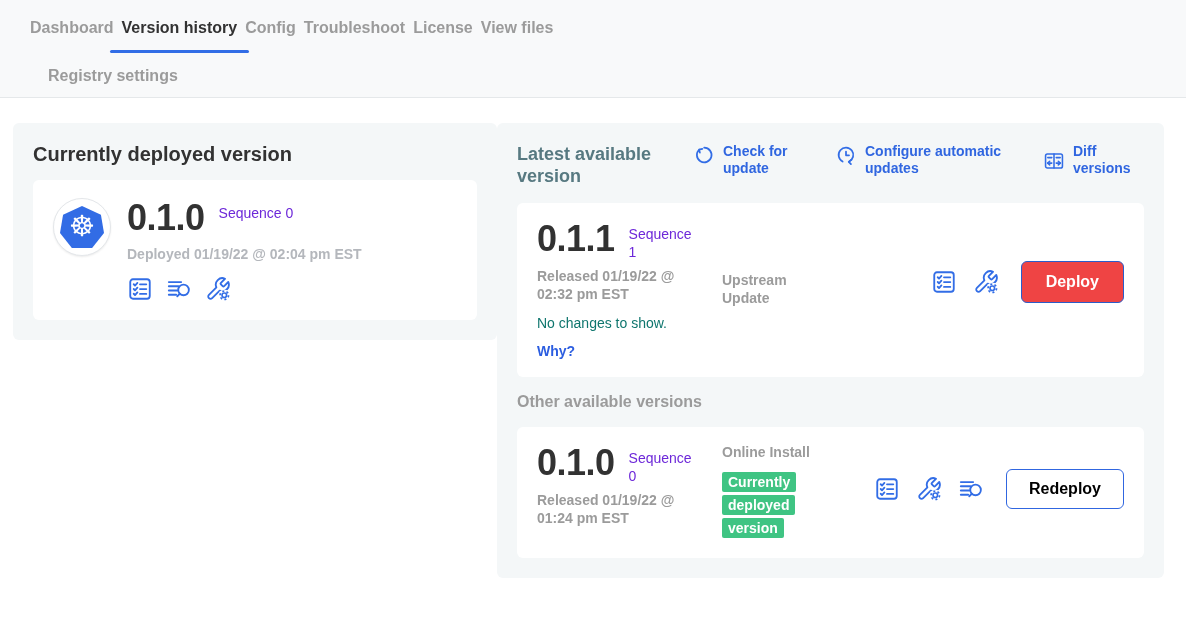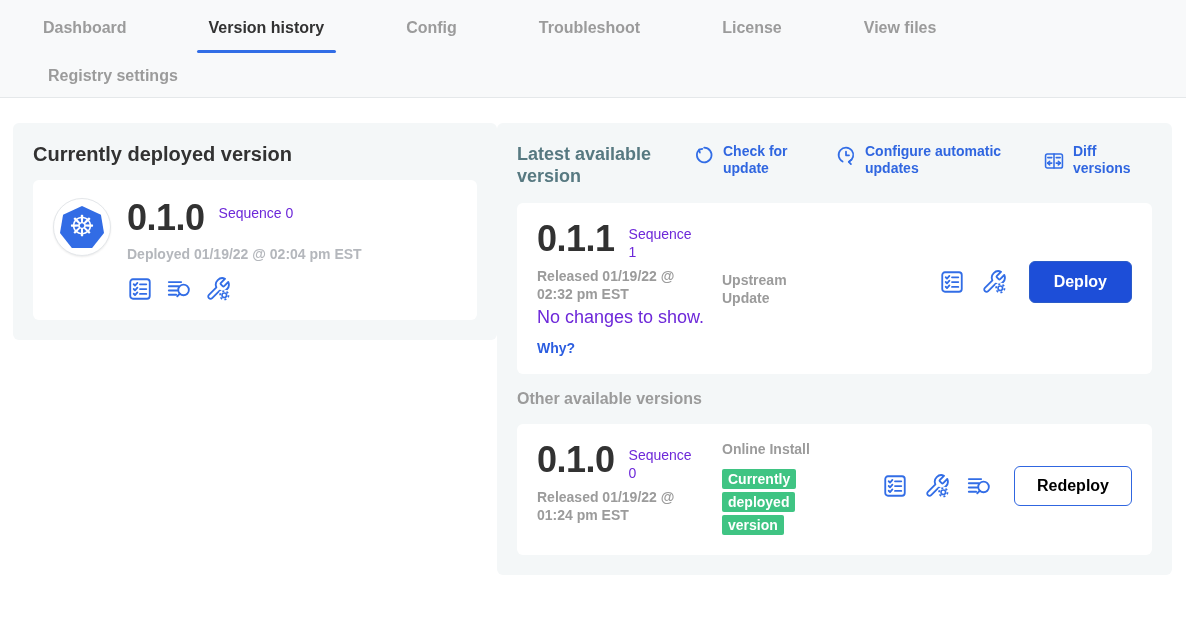--- a/index.html
+++ b/index.html
@@ -1,30 +1,30 @@
 <!DOCTYPE html>
 <html><head>
 <meta charset="utf-8">
 <style>
   * { margin:0; padding:0; box-sizing:border-box; }
   html,body { width:1186px; height:640px; background:#fff;
     font-family:"Liberation Sans", sans-serif; color:#323232; overflow:hidden; }
 
   
   .nav { background:#f8f9fa; border-bottom:1px solid #e5e8ea; padding-left:26px; }
-  .nav-row1 { display:flex; gap:74px; height:55px; align-items:center;margin-left:13px; }
+  .nav-row1 { display:flex; height:55px; align-items:center; }
   .tab { position:relative; font-size:16px; font-weight:600; color:#9b9b9b;
     padding:0 4px; cursor:pointer; white-space:nowrap; }
   .tab.active { color:#323232; }
   .tab.active::after { content:""; position:absolute; left:-8px; right:-8px;
     bottom:-16px; height:3px; border-radius:2px; background:#326DE6; }
   .nav-row2 { height:42px; display:flex; align-items:center; padding-left:18px; }
 
   
-  .main { display:flex; align-items:flex-start; padding:25px 14px 0 13px; }
+  .main { display:flex; align-items:flex-start; padding:25px 22px 0 13px; }
   .panel { background:#f4f7f8; border-radius:6px; }
   .panel-left { width:484px; padding:20px; }
   .panel-right { flex:1; padding:20px; }
   .panel-title-dark { font-size:20px; font-weight:bold; color:#323232; }
   .white-card { background:#fff; border-radius:6px; }
 
   
   .deployed-card { margin-top:14px; padding:18px 20px; display:flex; gap:16px; }
   .k8s-badge { width:58px; height:58px; border-radius:50%; background:#fff;
     border:1px solid #e4e7ea; box-shadow:0 1px 2px rgba(0,0,0,.08);
@@ -59,26 +59,26 @@
     display:grid; grid-template-columns:185px 150px 1fr; }
   .released { margin-top:6px; width:172px; font-size:14px; line-height:18px;
     font-weight:bold; color:#9b9b9b; }
   .source-label { font-size:14px; line-height:18px; font-weight:bold;
     color:#9b9b9b; width:90px; }
   .col2-latest { padding-top:52px; }
   .col3 { display:flex; justify-content:flex-end; align-items:center; align-self:start; }
   .col3-latest { padding-top:42px; }
   .col3-other { padding-top:26px; }
   .col3 .icon-row { margin-top:0; gap:16px; }
-  .no-changes { margin-top:4px; font-size:18px; color:#6d28d9; }
+  .no-changes { margin-top:12px; font-size:14px; color:#0f766e; }
   .why-link { margin-top:12px; font-size:14px; font-weight:bold; color:#2b5de0; cursor:pointer; }
 
   .btn { border-radius:6px; font-size:16px; font-weight:bold; cursor:pointer;
     font-family:"Liberation Sans", sans-serif; margin-left:22px; }
-  .btn-primary { background:#1d4ed8; border:1px solid #2b5cc9; color:#fff; padding:11px 24px; }
+  .btn-primary { background:#ef4444; border:1px solid #2b5cc9; color:#fff; padding:11px 24px; }
   .btn-outline { background:#fff; border:1px solid #3066E0; color:#000000; padding:10px 22px; }
 
   .other-title { margin-top:16px; font-size:16px; font-weight:600; color:#9b9b9b; }
 
   .badge-wrap { margin-top:10px; width:86px; }
   .status-badge { display:inline; background:#3FC483; color:#fff; font-size:14px;
     font-weight:bold; line-height:23px; padding:2px 6px;
     -webkit-box-decoration-break:clone; box-decoration-break:clone; border-radius:2px; }
 
   .blue-stroke { stroke:#326DE6; fill:none; stroke-width:1.7;

